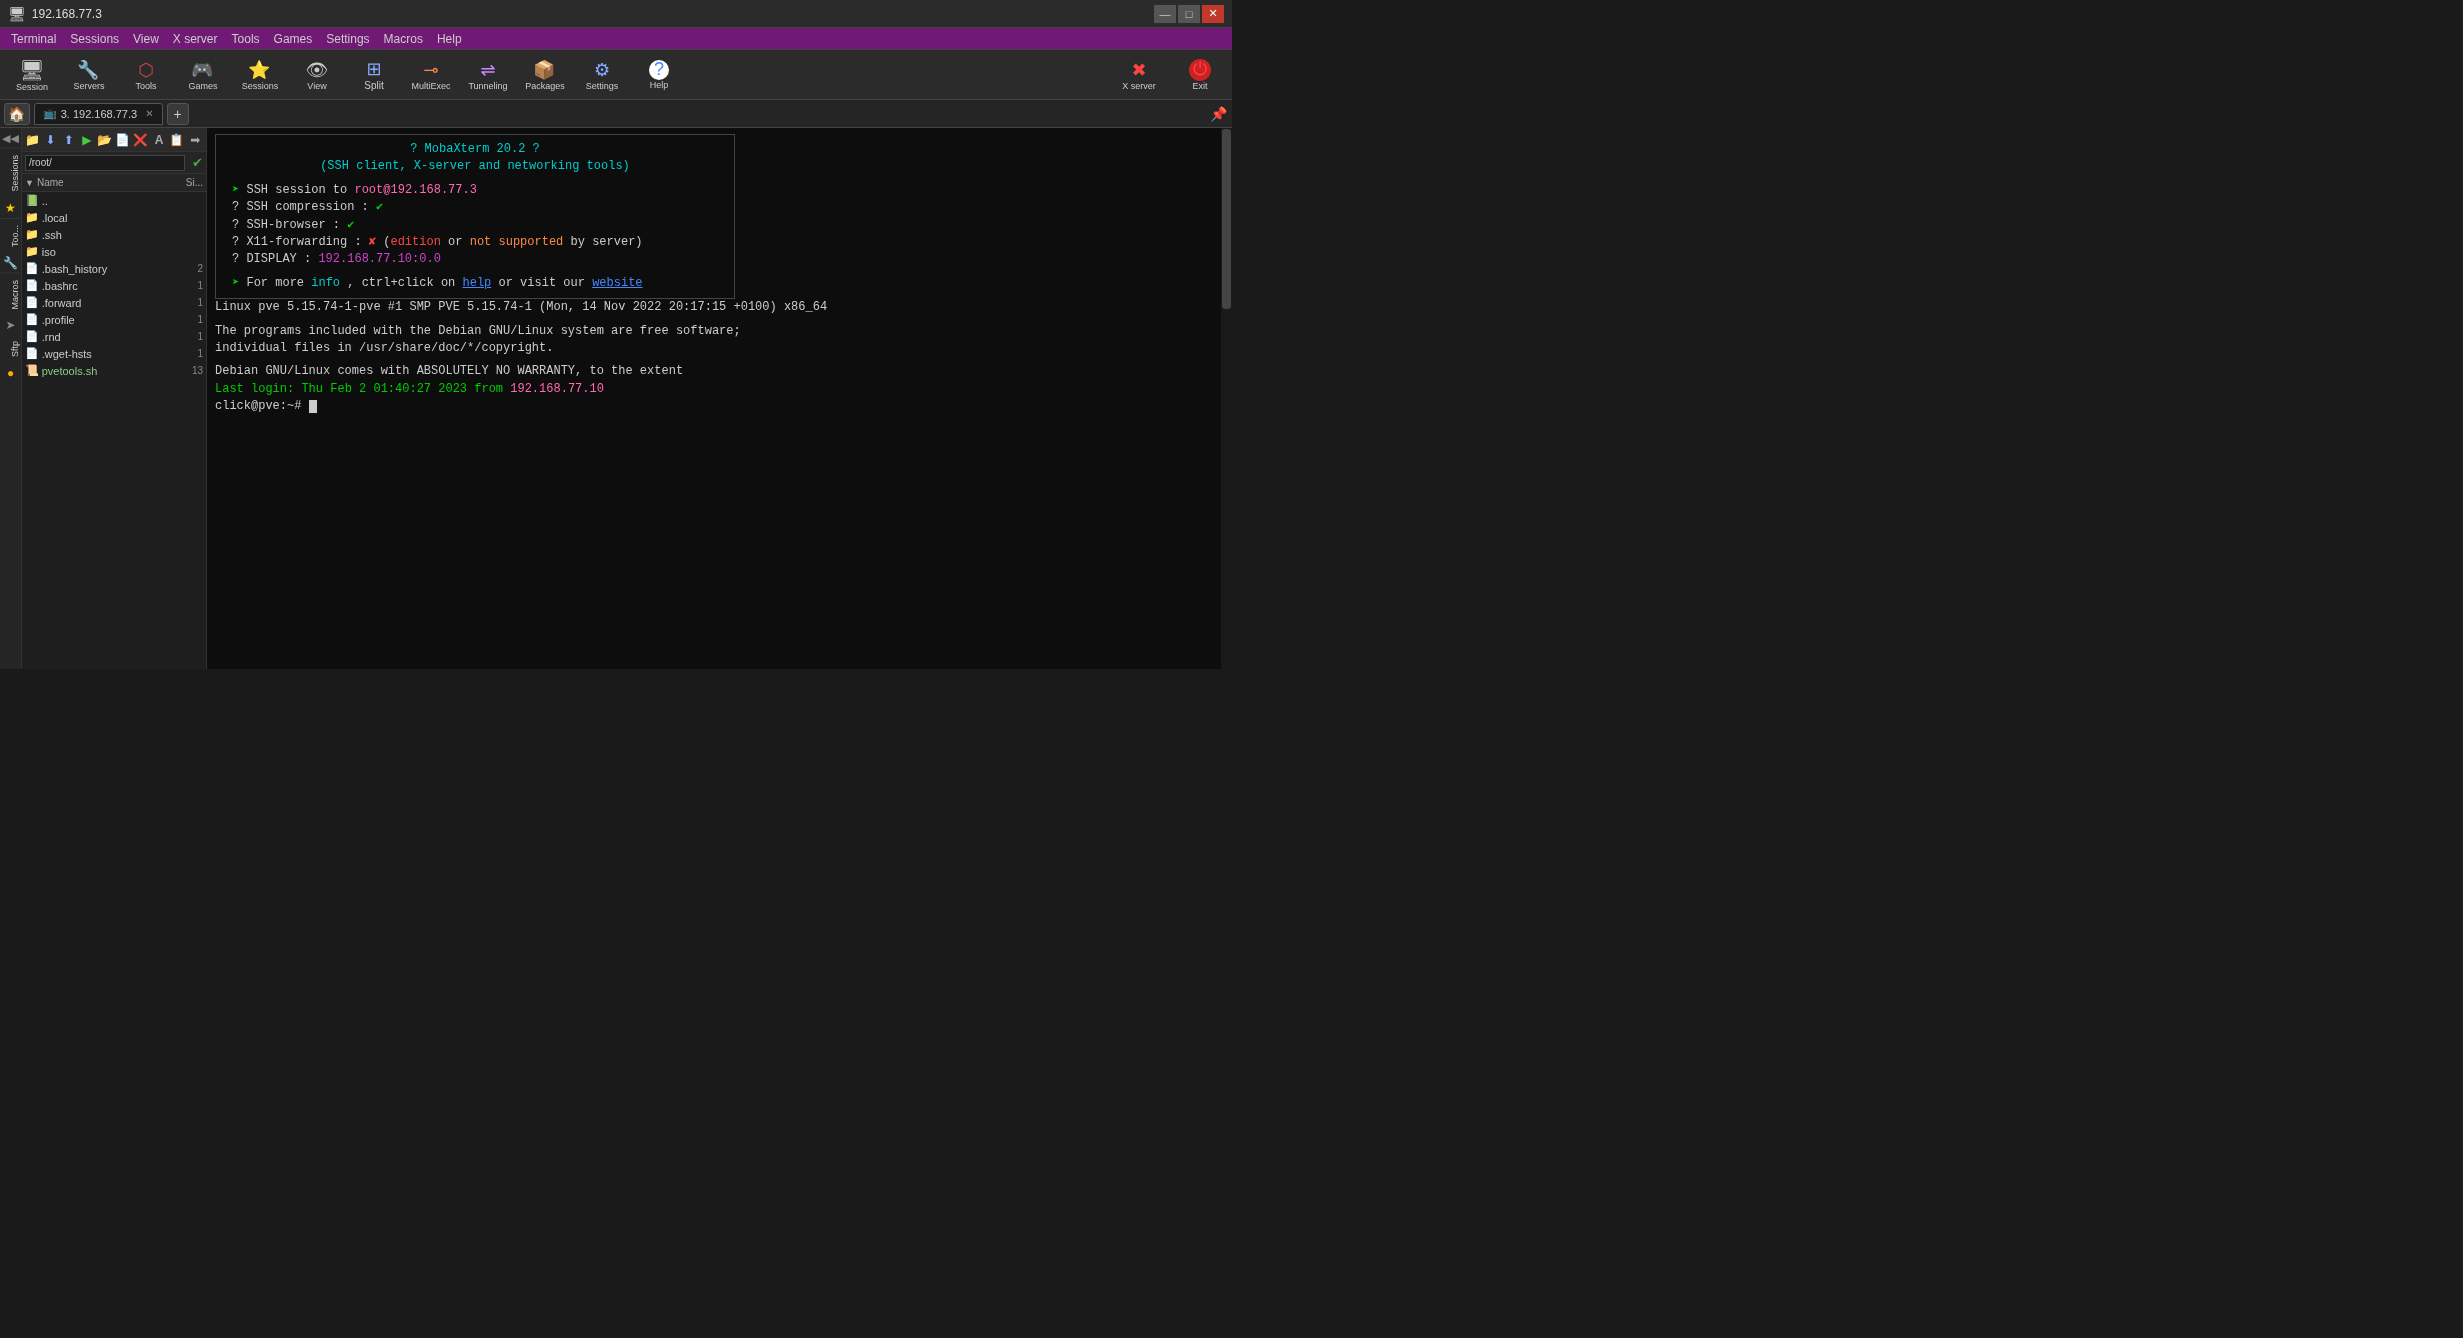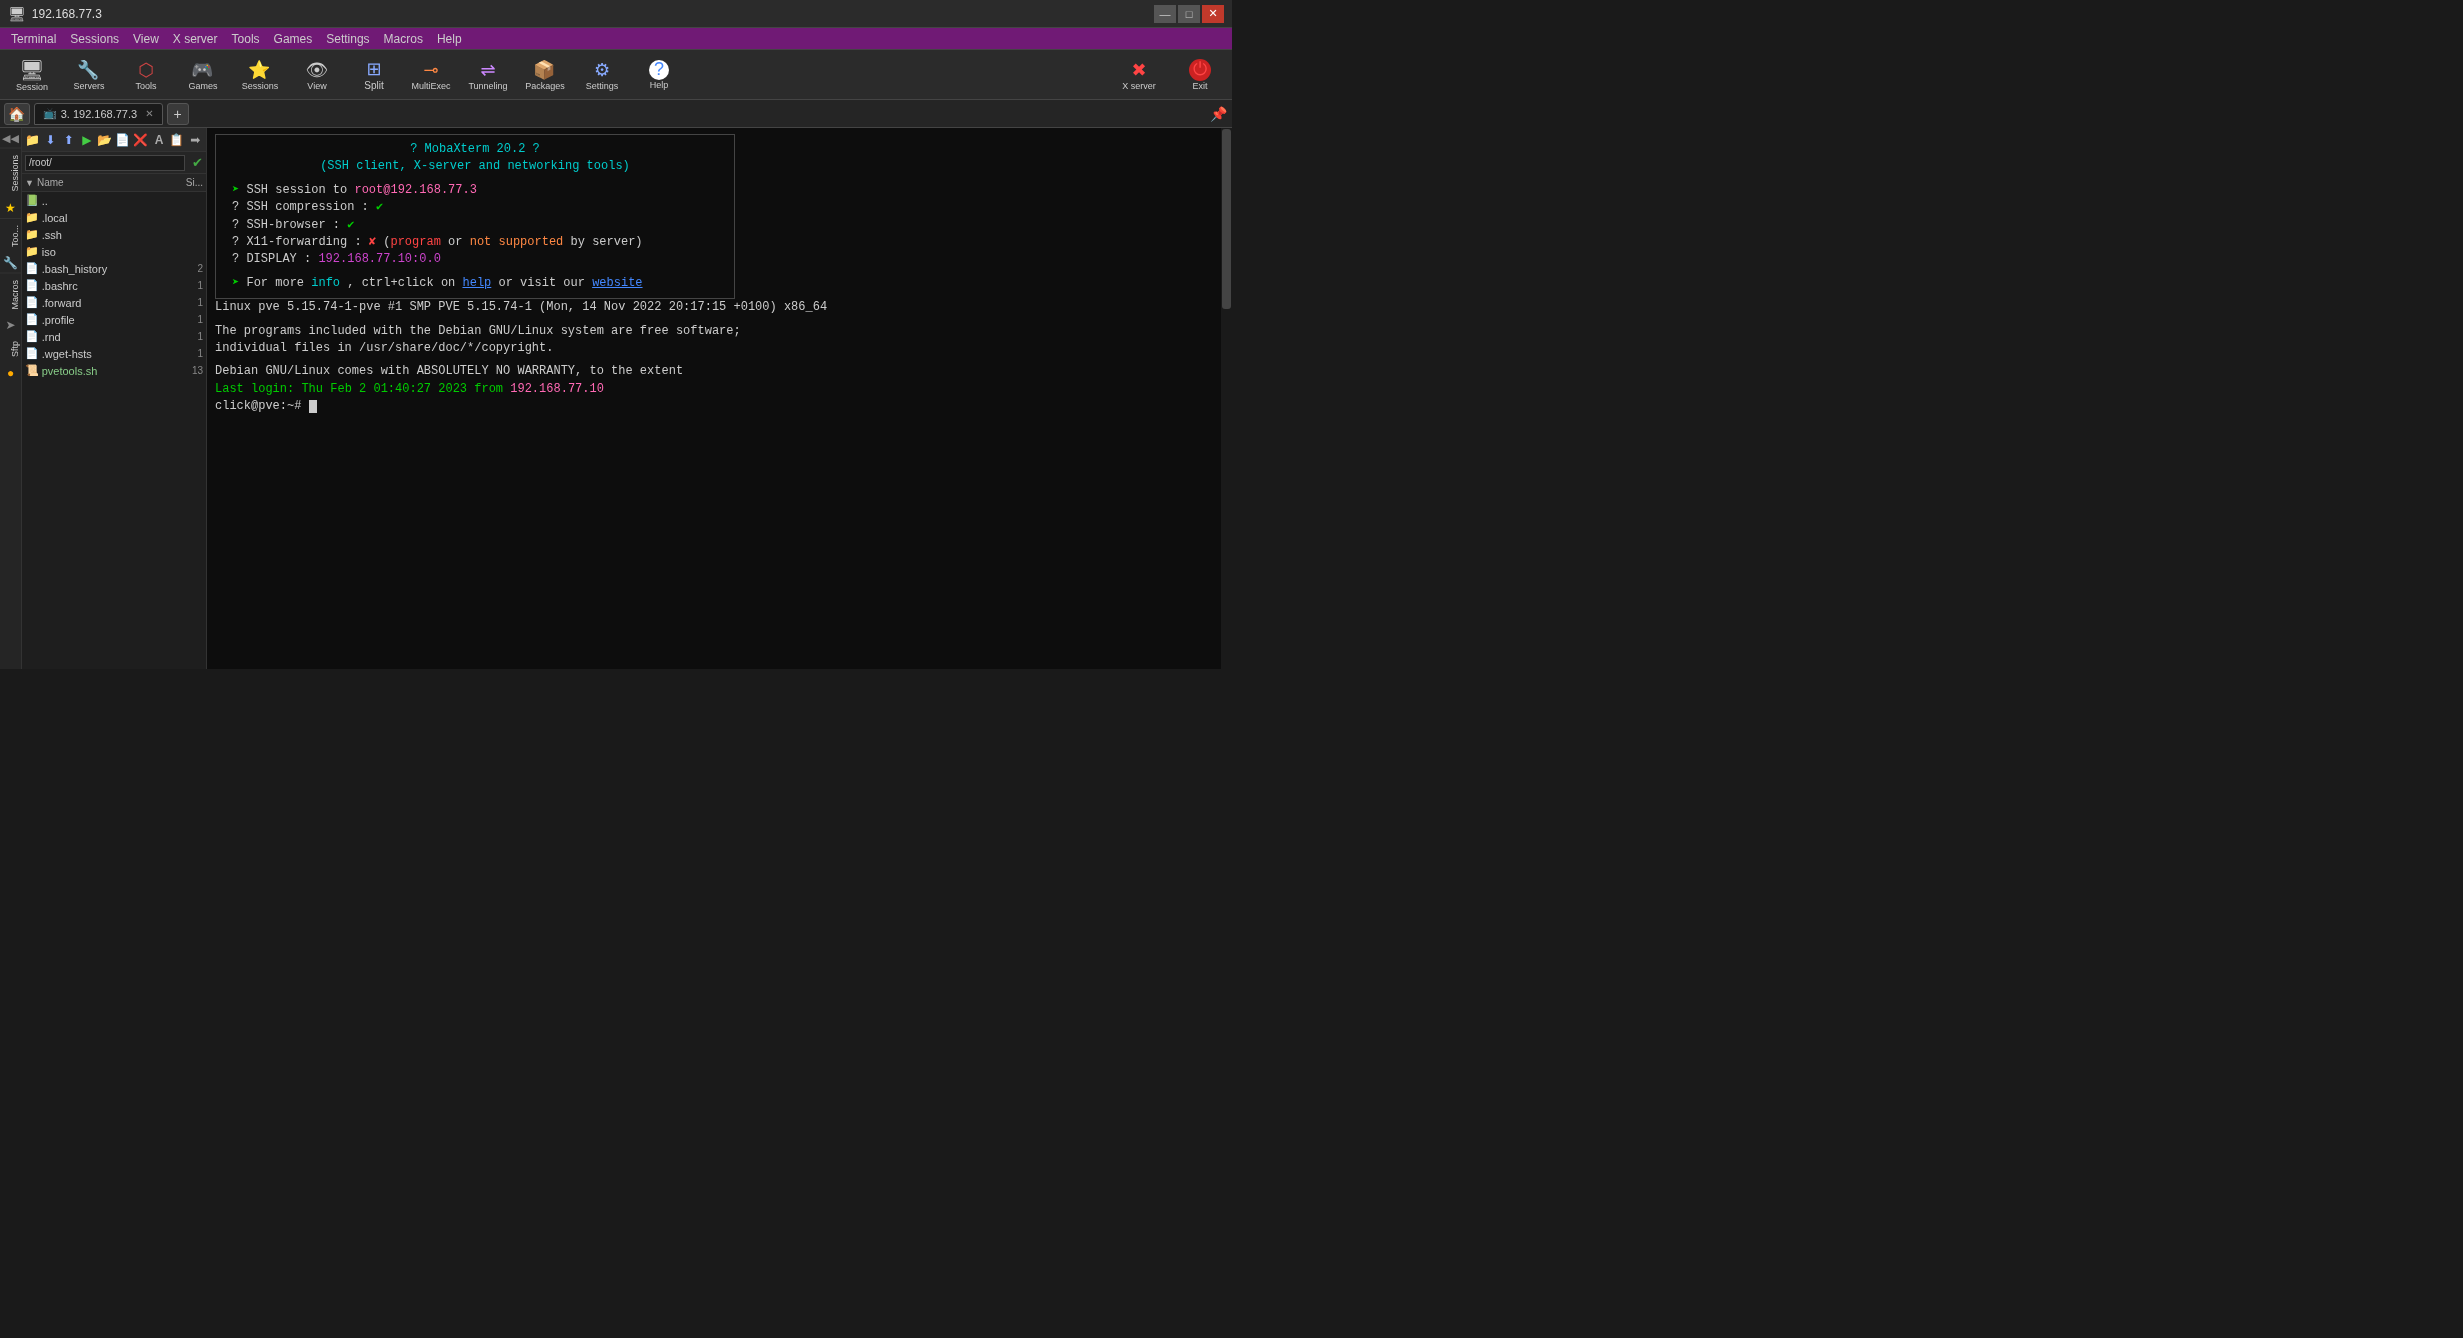--- a/index.html
+++ b/index.html
@@ -395,21 +395,21 @@
           <span style="color:#ccc;">  ? SSH compression : </span>
           <span style="color:#00cc00;">✔</span>
         </div>
         <div>
           <span style="color:#ccc;">  ? SSH-browser     : </span>
           <span style="color:#00cc00;">✔</span>
         </div>
         <div>
           <span style="color:#ccc;">  ? X11-forwarding  : </span>
           <span style="color:#ff4444;">✘</span>
-          <span style="color:#ccc;"> (</span><span style="color:#ff4444;">program</span>
+          <span style="color:#ccc;"> (</span><span style="color:#ff4444;">edition</span>
           <span style="color:#ccc;"> or </span>
           <span style="color:#ff8844;">not supported</span>
           <span style="color:#ccc;"> by server)</span>
         </div>
         <div>
           <span style="color:#ccc;">  ? DISPLAY         : </span>
           <span style="color:#cc44cc;">192.168.77.10:0.0</span>
         </div>
         <div style="margin-top:6px;"></div>
         <div>

